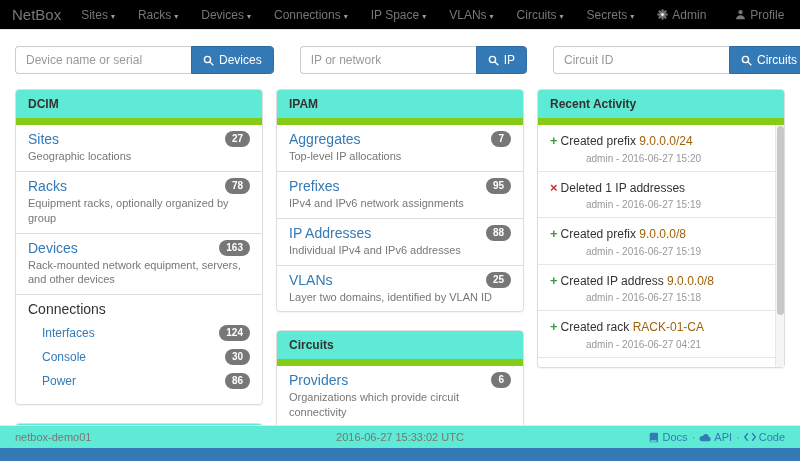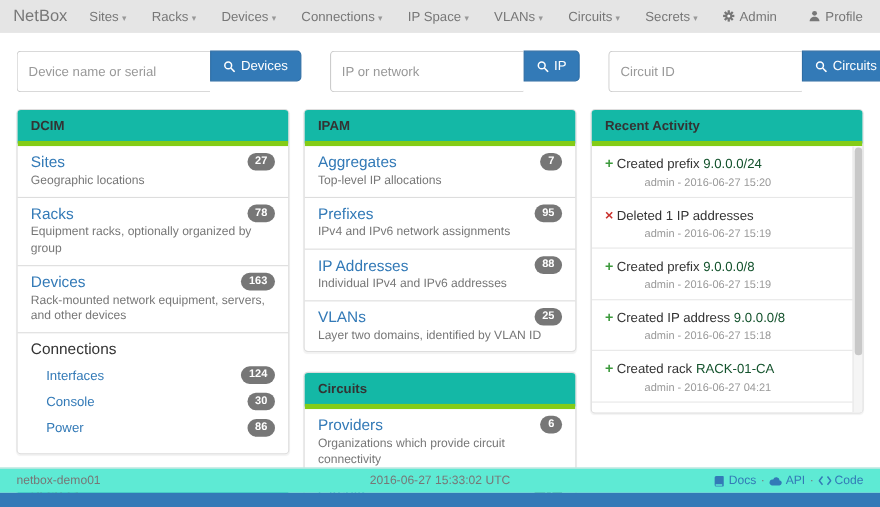--- a/index.html
+++ b/index.html
@@ -2,61 +2,61 @@
 <html><head>
 <meta charset="utf-8">
 <style>
   * { box-sizing: border-box; margin: 0; padding: 0; }
   html,body { width:800px; height:461px; }
   body {
     font-family: "Liberation Sans", sans-serif;
     background:#fff; color:#333; position:relative; overflow:hidden;
   }
   
-  .navbar { height:30px; background:#e5e5e5; border-bottom:1px solid #e7e7e7;
+  .navbar { height:30px; background:#000000; border-bottom:1px solid #e7e7e7;
     display:flex; align-items:center; padding:0 12px; }
   .brand { color:#777; font-size:15px; margin-right:20px; cursor:pointer; }
   .nav-item { color:#777; font-size:12px; margin-right:23px; cursor:pointer; white-space:nowrap; }
   .nav-item .caret::after { content:"\25BE"; font-size:8px; margin-left:3px; color:#999; }
   .nav-right { margin-left:auto; display:flex; align-items:center; gap:17px; }
   .nav-right .nav-item { margin-right:12px; display:flex; align-items:center; gap:4px; }
   .icon { display:inline-flex; align-items:center; }
   
   .search-row { display:flex; gap:26px; padding:16px 15px 0 15px; }
   .input-group { flex:1; display:flex; }
   .input-group input { flex:1; min-width:0; height:28px; border:1px solid #ccc;
-    border-right:none; border-radius:4px 0 0 4px; padding:18px 10px; font-size:12px;
+    border-right:none; border-radius:4px 0 0 4px; padding:8px 10px; font-size:12px;
     color:#555; font-family:"Liberation Sans", sans-serif; }
   .input-group input::placeholder { color:#999; }
   .btn-primary { height:28px; background:#337ab7; border:1px solid #2e6da4; color:#fff;
     border-radius:0 4px 4px 0; font-size:12px; padding:0 11px; display:flex;
     align-items:center; gap:5px; cursor:pointer; font-family:"Liberation Sans", sans-serif; }
   
   .content { display:flex; gap:13px; padding:15px 15px 0 15px; align-items:flex-start; }
   .col { flex:1; min-width:0; }
   .panel { border:1px solid #ddd; border-radius:4px; background:#fff;
     box-shadow:0 1px 1px rgba(0,0,0,.05); margin-bottom:18px; }
-  .panel-heading { background:#14b8a6; border-bottom:5px solid #84cc16; padding:7px 12px;
+  .panel-heading { background:#5eead4; border-bottom:7px solid #84cc16; padding:7px 12px;
     font-size:12px; font-weight:bold; color:#333; border-radius:3px 3px 0 0; }
   .list-item { padding:6px 12px 7px 12px; border-bottom:1px solid #ddd; }
   .panel .list-item:last-child { border-bottom:none; }
   .item-title { display:flex; justify-content:space-between; align-items:center; }
   .item-link { color:#337ab7; font-size:14px; text-decoration:none; cursor:pointer; }
   .item-desc { color:#777; font-size:11px; margin-top:2px; line-height:1.35; }
   .badge { background:#777; color:#fff; border-radius:10px; font-size:10px;
     padding:2px 7px; font-weight:bold; line-height:1.2; }
   .conn-title { font-size:14px; color:#333; margin-bottom:2px; }
   .sub-row { display:flex; justify-content:space-between; align-items:center;
     margin:8px 0 8px 14px; }
   .sub-link { color:#337ab7; font-size:12px; cursor:pointer;text-align:right; }
   
   .act-list { position:relative; height:242px; overflow:hidden; }
   .act-row { padding:7px 22px 7px 12px; border-bottom:1px solid #e7e7e7; }
   .act-line { font-size:12px; color:#333; line-height:1.35; }
-  .act-target { color:#14532d; cursor:pointer; }
+  .act-target { color:#a16207; cursor:pointer; }
   .act-meta { font-size:10px; color:#999; margin-top:3px;margin-left:36px; }
   .ico-plus { color:#3d9a3d; font-weight:bold; font-size:13px; margin-right:3px; }
   .ico-x { color:#c9302c; font-weight:bold; font-size:13px; margin-right:3px; }
   .scrollbar { position:absolute; top:0; right:0; bottom:0; width:9px;
     background:#f5f5f5; border-left:1px solid #e7e7e7; }
   .scroll-thumb { position:absolute; top:1px; left:1px; width:7px; height:78%;
     background:#c8c8c8; border-radius:4px; cursor:grab; }
   
   .footer { position:absolute; left:0; right:0; bottom:13px; height:23px;
     border-top:1px solid #e7e7e7; background:#5eead4; display:flex; align-items:center;

